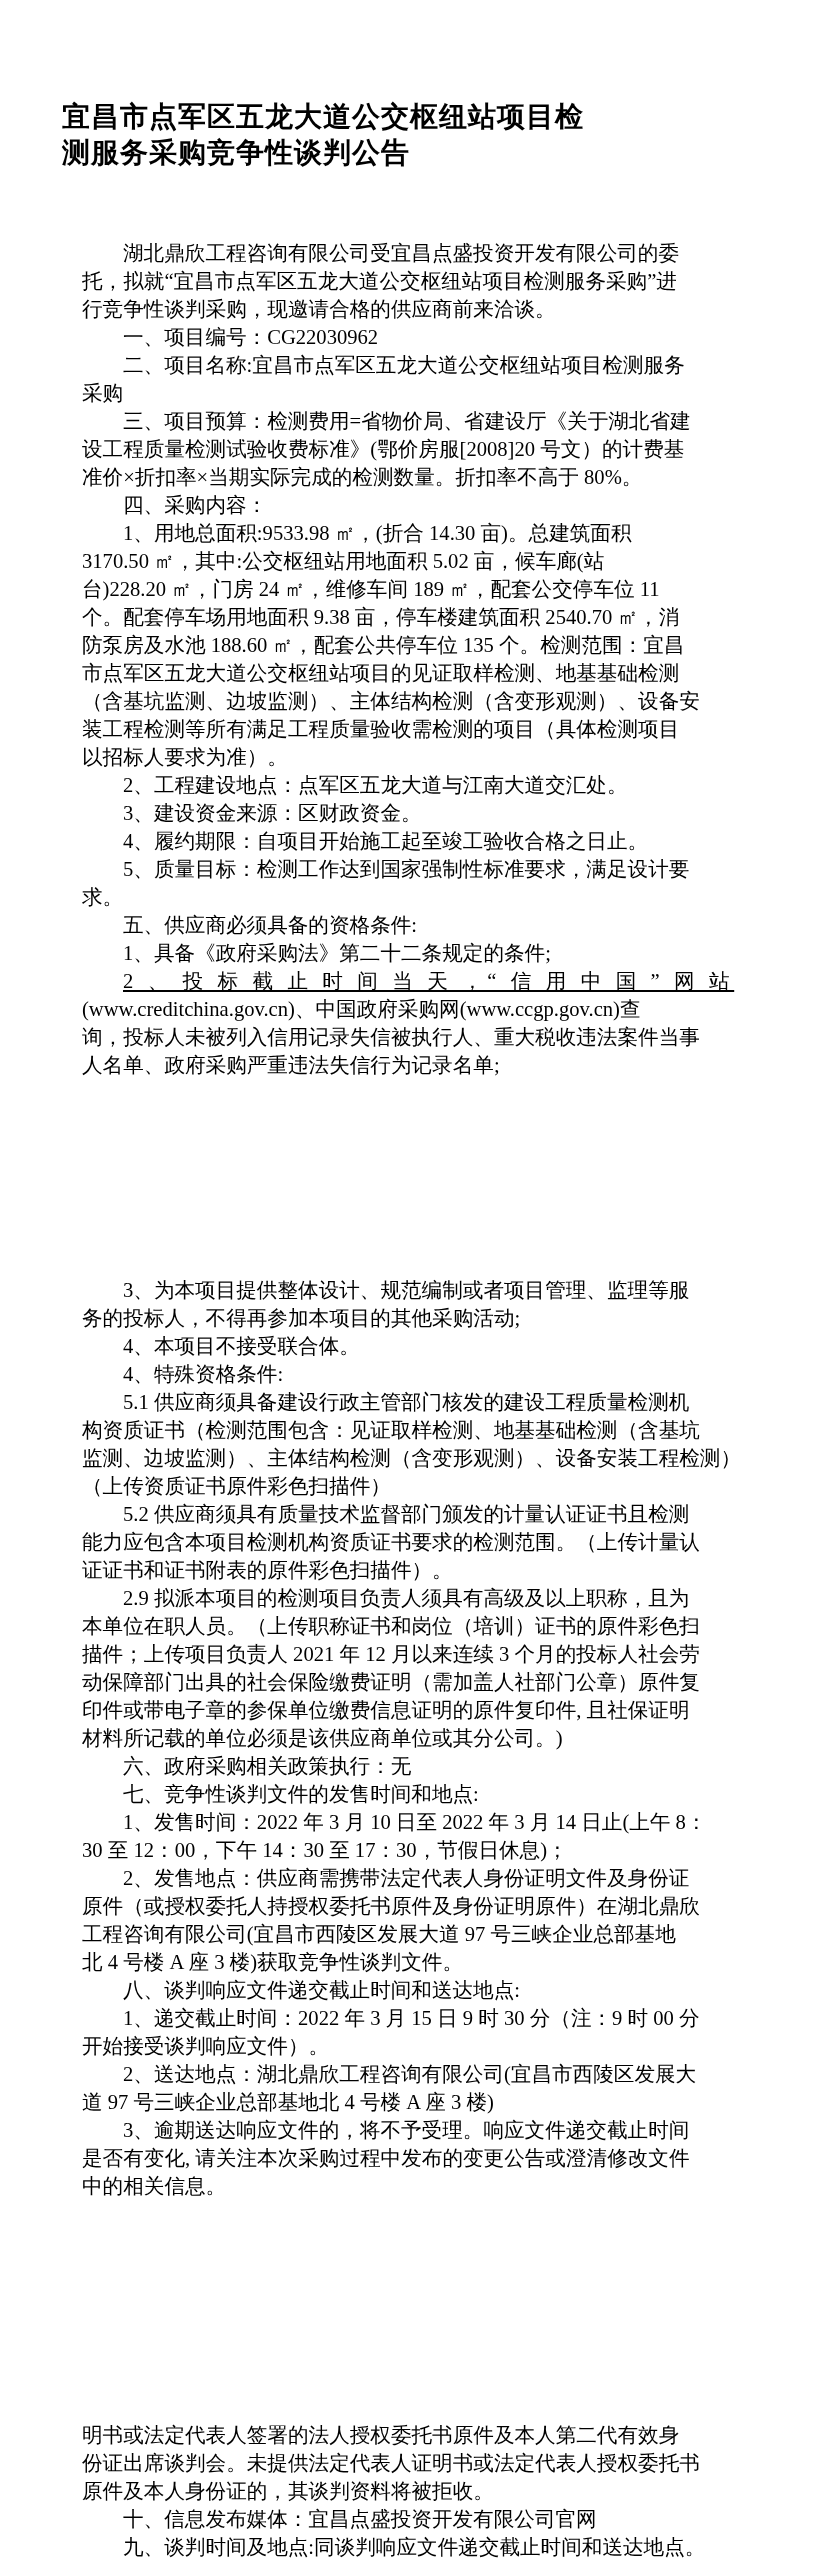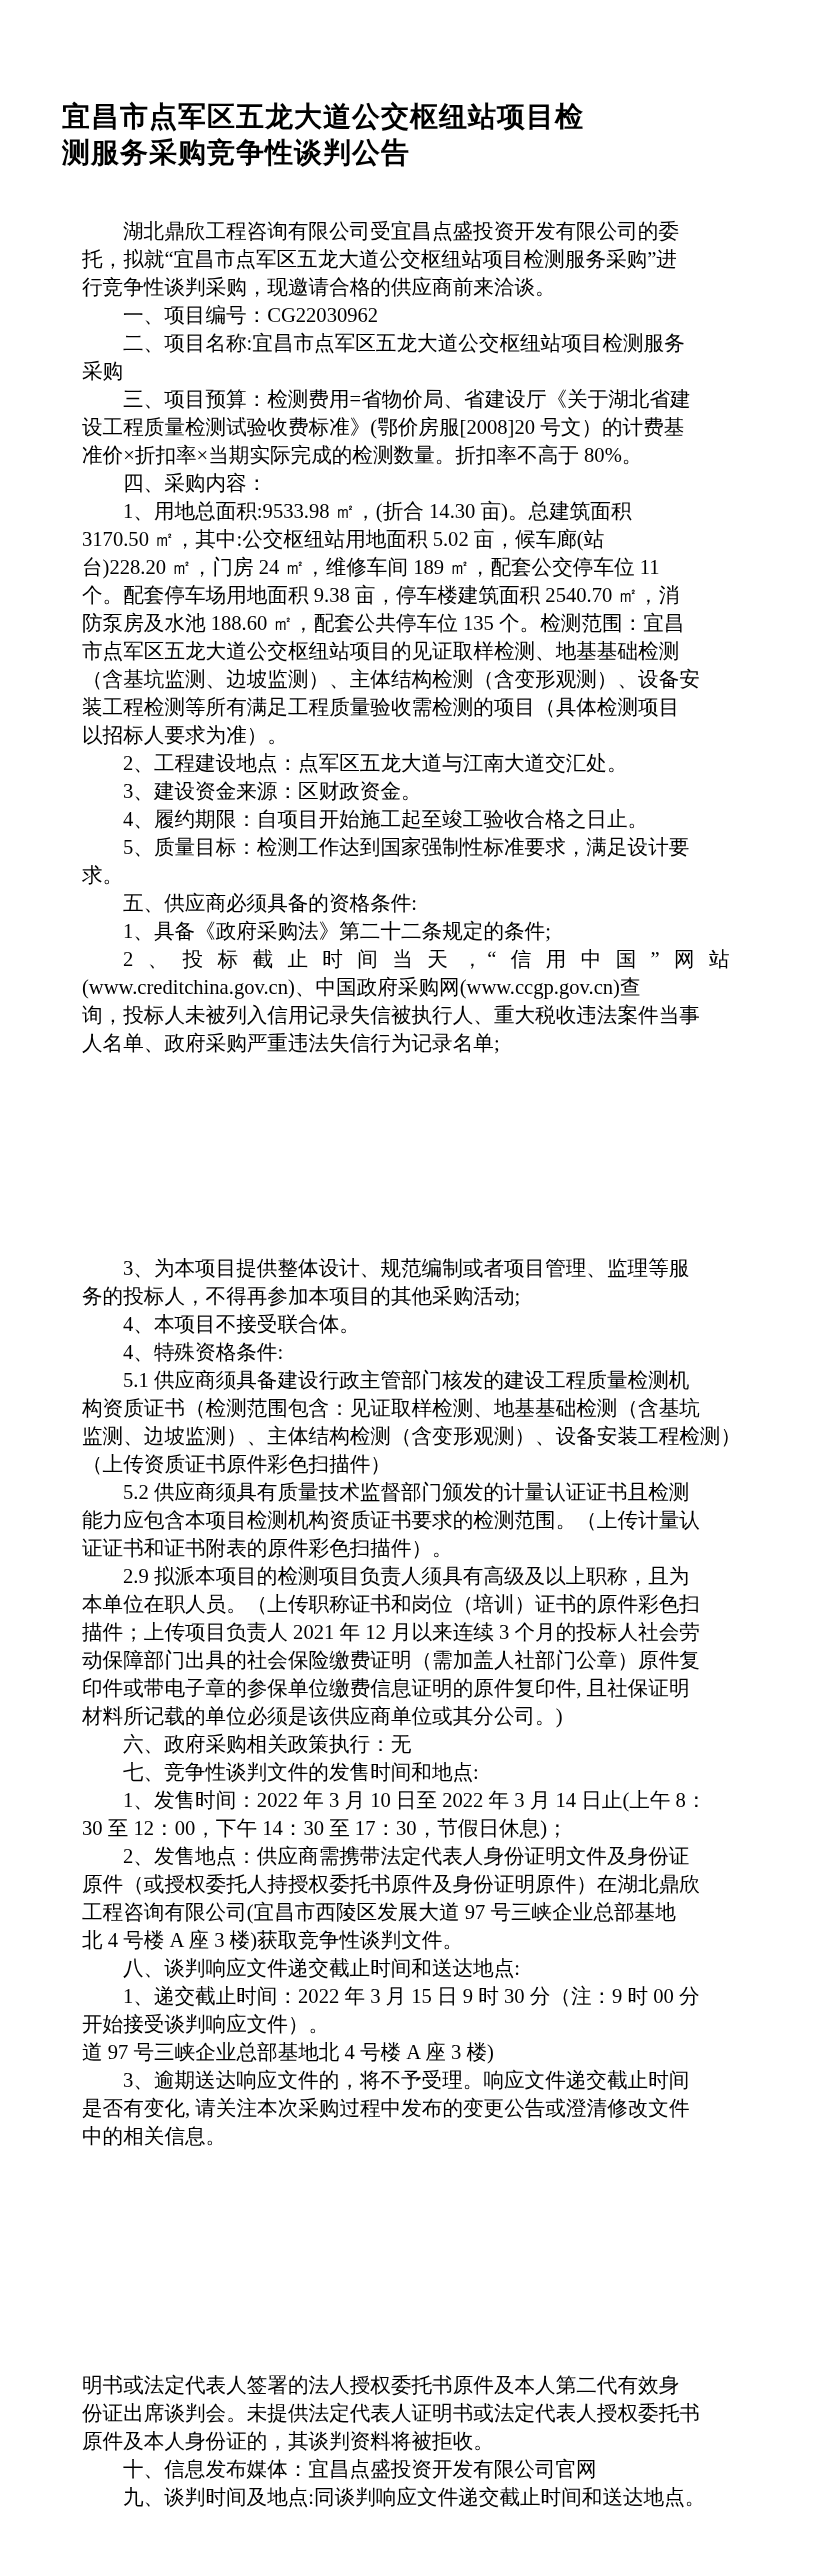--- a/index.html
+++ b/index.html
@@ -11,29 +11,29 @@
   .page{position:relative;width:818px;height:3470px;overflow:hidden;background:#fff;}
   .doc-title{
     margin:99px 62px 0 62px;
     text-align:left;
     font-family:"Liberation Sans","DejaVu Sans",sans-serif;
     font-weight:bold;
     font-size:28px;
     line-height:36px;
     letter-spacing:1px;
   }
-  .content{margin-top:46px;padding:0 77px 0 82px;}
+  .content{margin-top:68px;padding:0 77px 0 82px;}
   .line{
     font-size:20.6px;
     line-height:28px;
     height:28px;
     white-space:pre;
   }
   .line.ind{text-indent:41px;}
-  .line.spread{letter-spacing:4.6px;}
+  .line.spread{letter-spacing:4.6px;text-decoration:underline;}
   .gap{width:100%;}
 </style>
 </head>
 <body>
 
 <div class="page">
 
   <h1 class="doc-title"><span>宜昌市点军区五龙大道公交枢纽站项目检</span><br><span>测服务采购竞争性谈判公告</span></h1>
 
   <div class="content">
@@ -89,20 +89,21 @@
       <div class="line ind">七、竞争性谈判文件的发售时间和地点:</div>
       <div class="line ind">1、发售时间：2022 年 3 月 10 日至 2022 年 3 月 14 日止(上午 8：</div>
       <div class="line">30 至 12：00，下午 14：30 至 17：30，节假日休息)；</div>
       <div class="line ind">2、发售地点：供应商需携带法定代表人身份证明文件及身份证</div>
       <div class="line">原件（或授权委托人持授权委托书原件及身份证明原件）在湖北鼎欣</div>
       <div class="line">工程咨询有限公司(宜昌市西陵区发展大道 97 号三峡企业总部基地</div>
       <div class="line">北 4 号楼 A 座 3 楼)获取竞争性谈判文件。</div>
       <div class="line ind">八、谈判响应文件递交截止时间和送达地点:</div>
       <div class="line ind">1、递交截止时间：2022 年 3 月 15 日 9 时 30 分（注：9 时 00 分</div>
       <div class="line">开始接受谈判响应文件）。</div>
+      <div class="line ind">2、送达地点：湖北鼎欣工程咨询有限公司(宜昌市西陵区发展大</div>
       <div class="line">道 97 号三峡企业总部基地北 4 号楼 A 座 3 楼)</div>
       <div class="line ind">3、逾期送达响应文件的，将不予受理。响应文件递交截止时间</div>
       <div class="line">是否有变化, 请关注本次采购过程中发布的变更公告或澄清修改文件</div>
       <div class="line">中的相关信息。</div>
       <div class="gap" style="height: 221px;"></div>
       <div class="line">明书或法定代表人签署的法人授权委托书原件及本人第二代有效身</div>
       <div class="line">份证出席谈判会。未提供法定代表人证明书或法定代表人授权委托书</div>
       <div class="line">原件及本人身份证的，其谈判资料将被拒收。</div>
       <div class="line ind">十、信息发布媒体：宜昌点盛投资开发有限公司官网</div>
       <div class="line ind">九、谈判时间及地点:同谈判响应文件递交截止时间和送达地点。</div>

